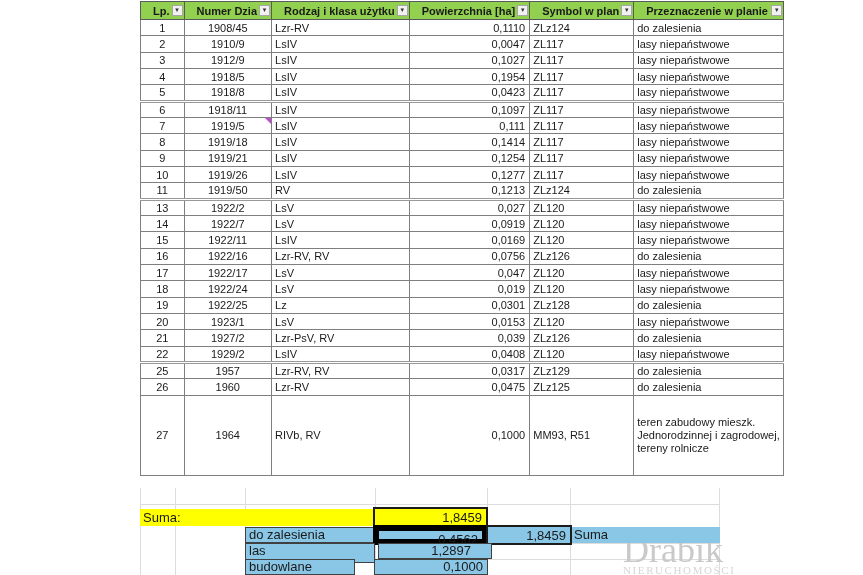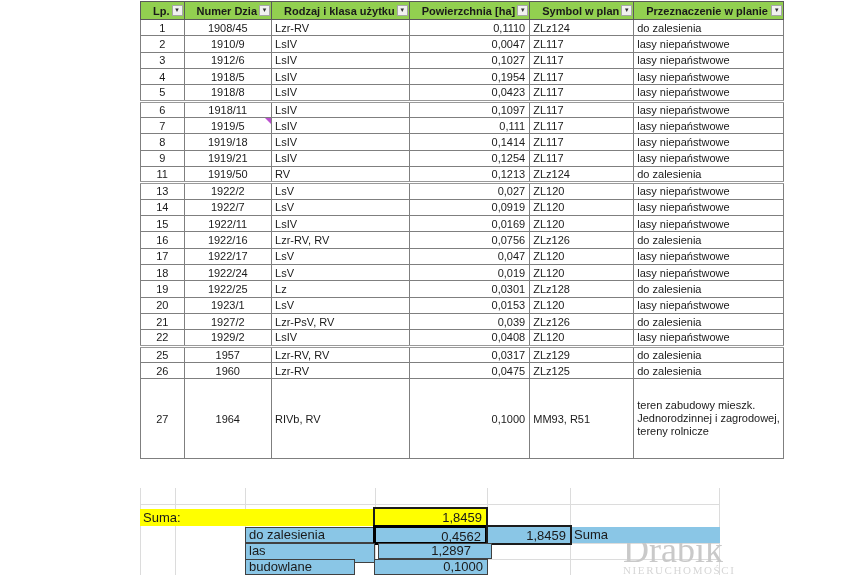--- a/index.html
+++ b/index.html
@@ -58,21 +58,21 @@
   .gl{position:absolute;background:var(--faint-grid);z-index:0}
   
   .abs{position:absolute;box-sizing:border-box;font-size:13px;line-height:15px;z-index:2}
   .suma-band{left:140px;top:509px;width:235px;height:17px;background:var(--highlight-yellow);padding:1px 0 0 3px}
   .suma-val{left:373px;top:507px;width:115px;height:20px;background:var(--highlight-yellow);
     border:2px solid #1c1c1c;text-align:right;padding:1px 4px 0 0}
   .blue-fill{left:245px;top:527px;width:475px;height:16px;background:var(--highlight-blue)}
   .b-cell{background:var(--highlight-blue);border:1px solid #404040;padding:0 3px;line-height:14px}
   .bd-zales{left:245px;top:527px;width:130px;height:16px}
   .bd-zales-val{left:373px;top:525px;width:115px;height:20px;background:var(--highlight-blue);
-    border:3px solid #000000;text-align:right;padding:1px 4px 0 0}
+    border:6px solid #000000;text-align:right;padding:1px 4px 0 0}
   .bd-total{left:486px;top:525px;width:86px;height:20px;background:var(--highlight-blue);
     border:2px solid #1c1c1c;text-align:right;padding:1px 4px 0 0}
   .bd-total-label{left:572px;top:527px;width:100px;height:28px;padding-left:2px;line-height:16px}
   .bd-las{left:245px;top:543px;width:130px;height:20px}
   .bd-las-val{left:378px;top:543px;width:114px;height:16px;text-align:right;padding-right:20px}
   .bd-bud{left:245px;top:559px;width:110px;height:16px}
   .bd-bud-val{left:374px;top:559px;width:114px;height:16px;text-align:right;padding-right:4px}
   
   .watermark{
     position:absolute;left:623px;top:537px;width:100px;text-align:center;z-index:1;
@@ -149,21 +149,21 @@
       <tr>
     <td class="c-lp">2</td>
     <td class="c-numer">1910/9</td>
     <td class="c-rodzaj">LsIV</td>
     <td class="c-pow">0,0047</td>
     <td class="c-symbol">ZL117</td>
     <td class="c-przezn">lasy niepaństwowe</td>
   </tr>
       <tr>
     <td class="c-lp">3</td>
-    <td class="c-numer">1912/6</td>
+    <td class="c-numer">1912/9</td>
     <td class="c-rodzaj">LsIV</td>
     <td class="c-pow">0,1027</td>
     <td class="c-symbol">ZL117</td>
     <td class="c-przezn">lasy niepaństwowe</td>
   </tr>
       <tr>
     <td class="c-lp">4</td>
     <td class="c-numer">1918/5</td>
     <td class="c-rodzaj">LsIV</td>
     <td class="c-pow">0,1954</td>
@@ -200,20 +200,28 @@
     <td class="c-rodzaj">LsIV</td>
     <td class="c-pow">0,1414</td>
     <td class="c-symbol">ZL117</td>
     <td class="c-przezn">lasy niepaństwowe</td>
   </tr>
       <tr>
     <td class="c-lp">9</td>
     <td class="c-numer">1919/21</td>
     <td class="c-rodzaj">LsIV</td>
     <td class="c-pow">0,1254</td>
+    <td class="c-symbol">ZL117</td>
+    <td class="c-przezn">lasy niepaństwowe</td>
+  </tr>
+      <tr>
+    <td class="c-lp">10</td>
+    <td class="c-numer">1919/26</td>
+    <td class="c-rodzaj">LsIV</td>
+    <td class="c-pow">0,1277</td>
     <td class="c-symbol">ZL117</td>
     <td class="c-przezn">lasy niepaństwowe</td>
   </tr>
       <tr>
     <td class="c-lp">11</td>
     <td class="c-numer">1919/50</td>
     <td class="c-rodzaj">RV</td>
     <td class="c-pow">0,1213</td>
     <td class="c-symbol">ZLz124</td>
     <td class="c-przezn">do zalesienia</td>

